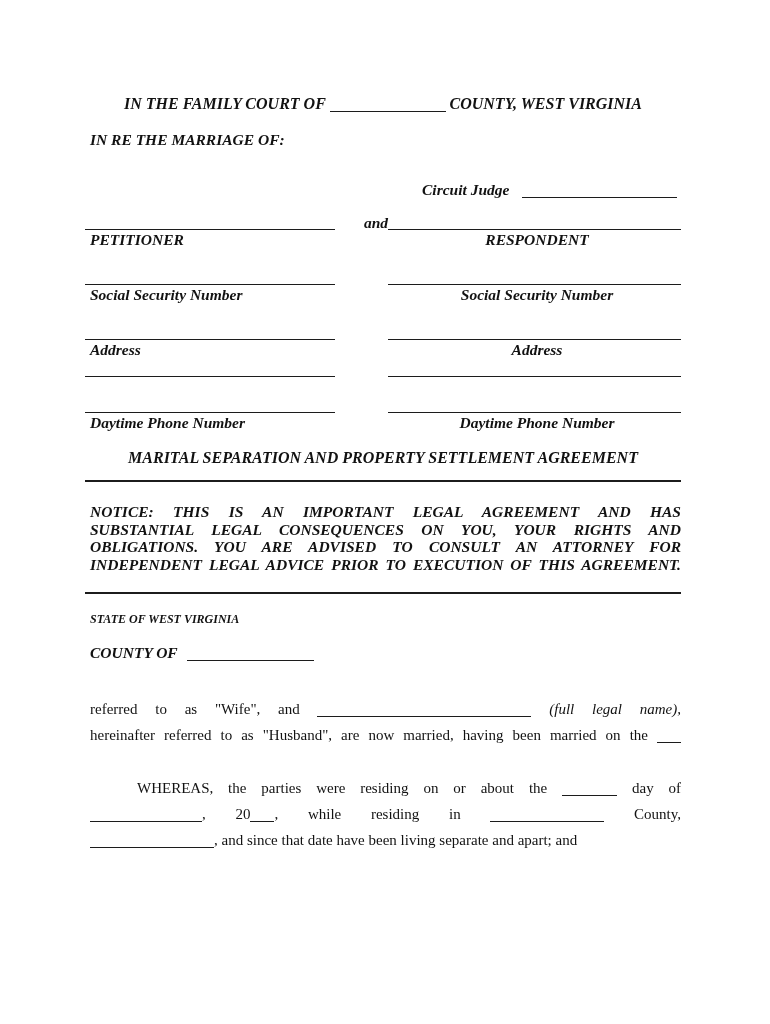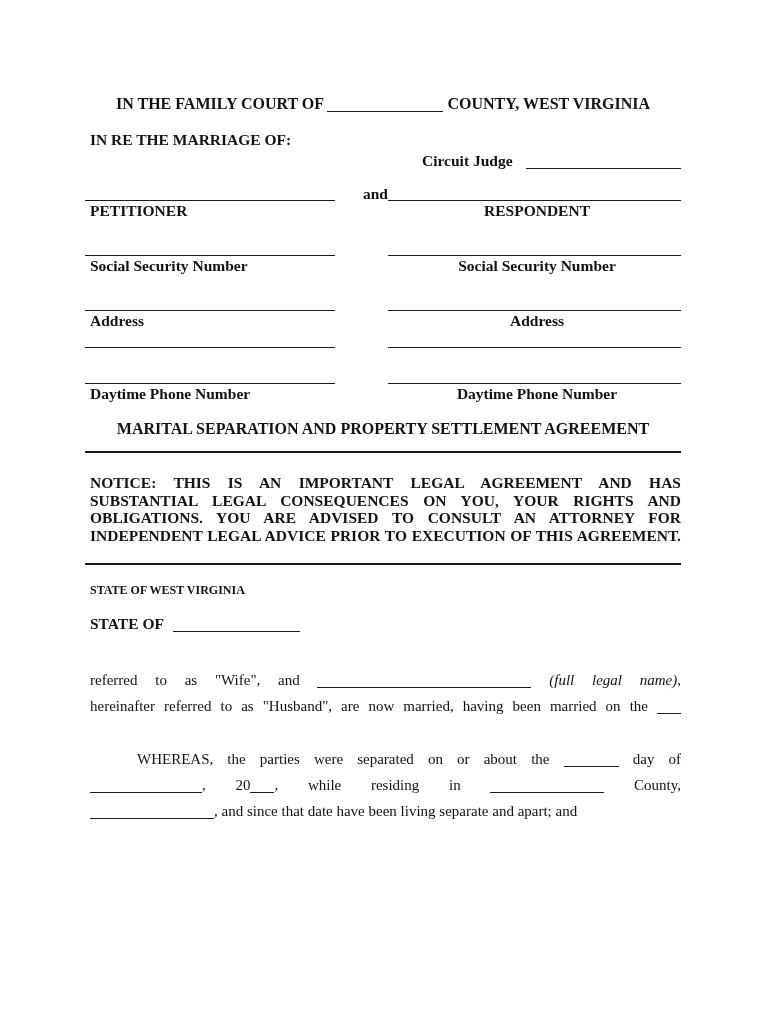--- a/index.html
+++ b/index.html
@@ -7,36 +7,36 @@
     position:relative;
     width:770px;height:1024px;
     box-sizing:border-box;
     padding:95px 89px 0 85px;
     background:#ffffff;
     color:#121212;
     font-family:"Liberation Serif","DejaVu Serif",serif;
     font-size:15px;
     overflow:hidden;
   }
-  .bold{font-weight:bold;}
+  .bold{font-weight:bold;font-style:italic;}
   .center{text-align:center;}
   .it{font-style:italic;}
 
   .blank{
     display:inline-block;
     height:0;
     border-bottom:1px solid #1c1c1c;
     vertical-align:-3px;
   }
 
   .court-header{font-size:16px;line-height:17px;}
 
   .row{display:flex;font-size:15.5px;line-height:18px;}
   .inre{margin-top:19px;}
-  .judge{margin-top:3px;}
+  .judge{margin-top:32px;}
   .cell-left{width:337px;padding-left:5px;box-sizing:border-box;}
   .cell-right{flex:1;}
   .blank.civ{width:103px;margin-left:13px;}
   .blank.jud{width:155px;margin-left:13px;}
 
   .parties{display:flex;margin-top:16px;font-size:15.5px;}
   .pcol.left{width:250px;}
   .pmid{width:53px;text-align:right;line-height:15px;}
   .pcol.right{flex:1;text-align:center;}
   .fline{height:0;border-bottom:1.5px solid #1c1c1c;}
@@ -119,27 +119,27 @@
     <div class="jl">SUBSTANTIAL LEGAL CONSEQUENCES ON YOU, YOUR RIGHTS AND</div>
     <div class="jl">OBLIGATIONS. YOU ARE ADVISED TO CONSULT AN ATTORNEY FOR</div>
     <div class="jl">INDEPENDENT LEGAL ADVICE PRIOR TO EXECUTION OF THIS AGREEMENT.</div>
   </div>
 
   <div class="hrule r2"></div>
 
   <div class="state bold">STATE OF WEST VIRGINIA</div>
 
   <div class="county bold">
-    <span>STATE OF</span><span class="blank cnty"></span>
+    <span>COUNTY OF</span><span class="blank cnty"></span>
   </div>
 
   <div class="whereas p1">
     <div class="wline jl"><span>referred to as "Wife", and </span><span class="blank" style="width: 214px;"></span><span> </span><span class="it">(full legal name),</span></div>
     <div class="wline jl"><span>hereinafter referred to as "Husband", are now married, having been married on the </span><span class="blank" style="width: 24px;"></span></div>
   </div>
 
   <div class="whereas p2">
-    <div class="wline jl ind"><span>WHEREAS, the parties were separated on or about the </span><span class="blank" style="width: 55px;"></span><span> day of</span></div>
+    <div class="wline jl ind"><span>WHEREAS, the parties were residing on or about the </span><span class="blank" style="width: 55px;"></span><span> day of</span></div>
     <div class="wline jl"><span class="blank" style="width: 112px;"></span><span>, 20</span><span class="blank" style="width: 24px;"></span><span>, while residing in </span><span class="blank" style="width: 114px;"></span><span> County,</span></div>
     <div class="wline"><span class="blank" style="width: 124px;"></span><span>, and since that date have been living separate and apart; and</span></div>
   </div>
 
 </div>
 
 </body></html>

